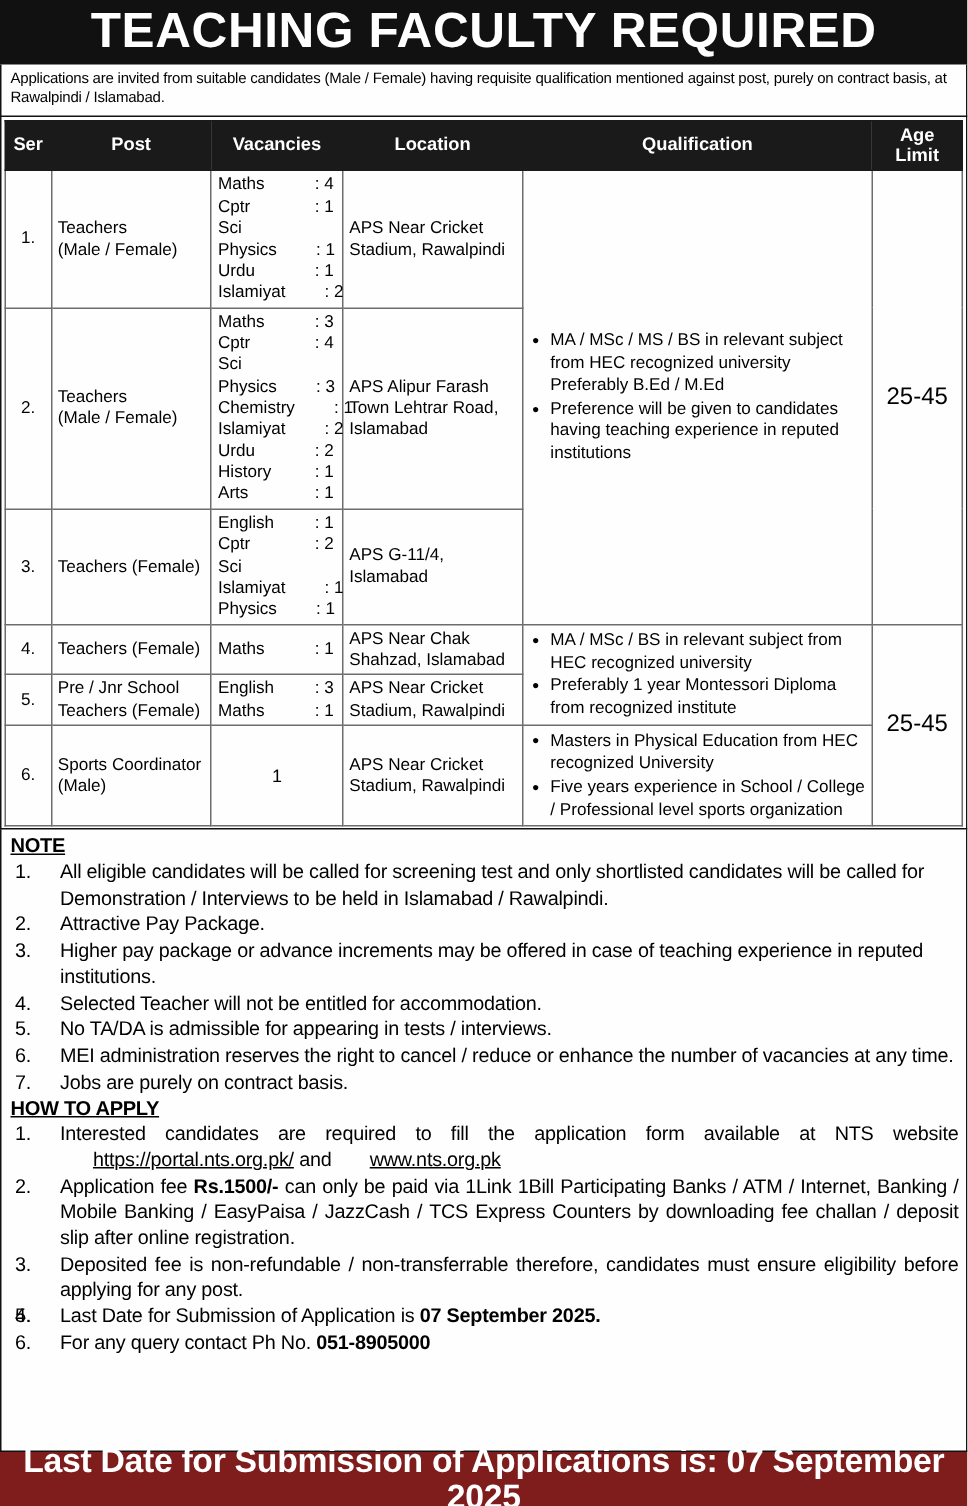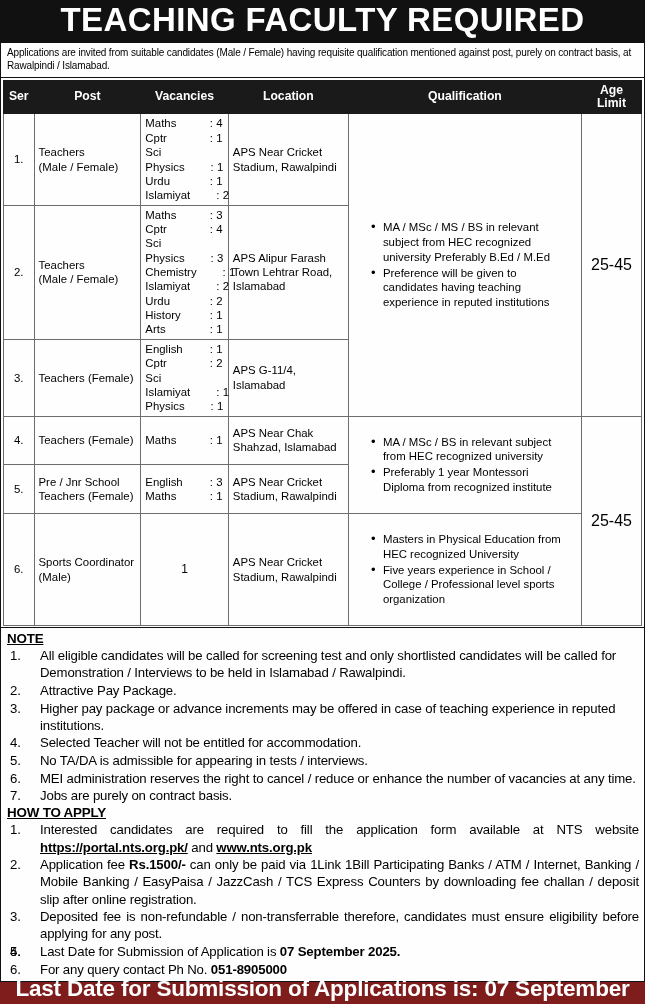--- a/index.html
+++ b/index.html
@@ -87,21 +87,21 @@
   td.vac-single { text-align: center; font-size: 12px; }
 
   .vac-list { width: 100%; }
   .vac-row { display: flex; justify-content: space-between; gap: 20px; }
   .vac-row .sub { text-align: left; }
   .vac-row .cnt { text-align: left; min-width: 20px; padding-left: 6px; }
 
   ul.qual {
     list-style: none;
     padding: 0;
-    margin: 16px;
+    margin: 0;
   }
   ul.qual > li {
     position: relative;
     padding-left: 14px;
     margin: 1px 0;
     line-height: 1.3;
   }
   ul.qual > li::before {
     content: "\2022";
     position: absolute;
@@ -140,23 +140,24 @@
   }
   ol.numlist > li > .num {
     position: absolute;
     left: 4px;
     top: 0;
     width: 20px;
     text-align: left;
   }
   ol.justify > li { text-align: justify; }
   b.lnk {
-    font-weight: bold;
+    font-weight: normal;
     text-decoration: underline;
     text-underline-offset: 1px;
+    margin-left: 22px;
   }
   
   .footer-banner {
     background: #7f1d1d;
     color: #ffffff;
     text-align: center;
     font-size: 22.5px;
     font-weight: bold;
     line-height: 1.05;
     height: 36px;

